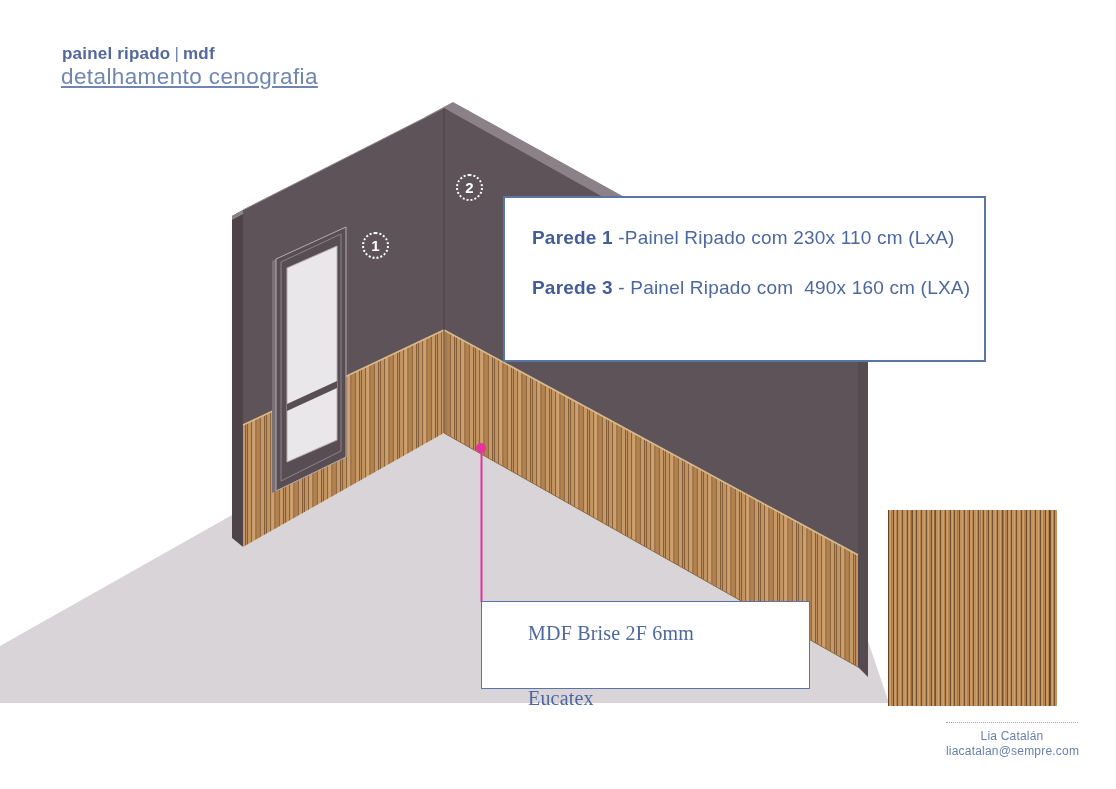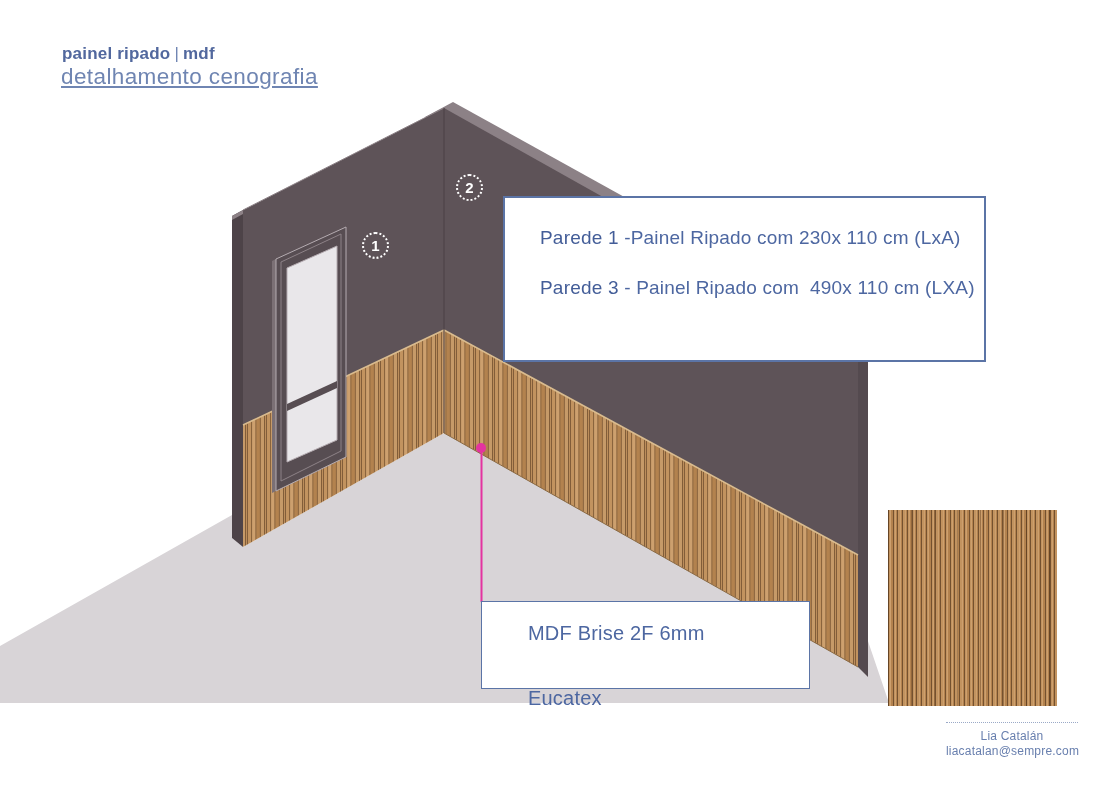--- a/index.html
+++ b/index.html
@@ -28,24 +28,24 @@
   .marker-2{left:456px;top:174px;}
   
   .spec-box{
     position:absolute;left:503px;top:196px;width:483px;height:166px;
     background:#ffffff;border:2px solid #5b74a6;box-sizing:border-box;
   }
   .spec-box .line{position:absolute;font-size:19px;color:#4d67a1;white-space:pre;letter-spacing:.2px;}
   .spec-box .l1{left:27px;top:29px;}
   .spec-box .l2{left:27px;top:79px;}
   .spec-box .l3{left:33px;top:108px;}
-  .spec-box b{font-weight:400;color:#435d98;margin-left:8px;}
+  .spec-box b{font-weight:700;color:#435d98;}
   .mdf-box{
     position:absolute;left:481px;top:601px;width:329px;height:88px;
-    background:#ffffff;border:1.5px solid #5b74a6;box-sizing:border-box;
+    background:#ffffff;border:1.5px solid #5b74a6;box-sizing:border-box;font-family:Liberation Serif, serif;
   }
   .mdf-box .line{position:absolute;left:46px;font-size:20px;color:#4d67a1;letter-spacing:.2px;}
   .mdf-box .m1{top:20px;}
   .mdf-box .m2{top:49px;margin-top:36px;}
   
   .swatch{
     position:absolute;left:888px;top:510px;width:169px;height:196px;
     background-color:#bc8d5a;
     background-image:
       repeating-linear-gradient(90deg, rgba(70,40,15,.30) 0 1px, rgba(0,0,0,0) 1px 23px),
@@ -119,21 +119,21 @@
 
   <div class="marker marker-1">
     <span>1</span>
   </div>
   <div class="marker marker-2">
     <span>2</span>
   </div>
 
   <div class="spec-box">
     <div class="line l1"><b>Parede 1</b><span> -Painel Ripado com 230x 110 cm (LxA)</span></div>
-    <div class="line l2"><b>Parede 3</b><span> - Painel Ripado com  490x 110 cm (LXA)</span></div>
+    <div class="line l2"><b>Parede 3</b><span> - Painel Ripado com  490x 160 cm (LXA)</span></div>
   </div>
 
   <div class="mdf-box">
     <div class="line m1">MDF Brise 2F 6mm</div>
     <div class="line m2">Eucatex</div>
   </div>
 
   <div class="swatch"></div>
 
   <div class="credits">

